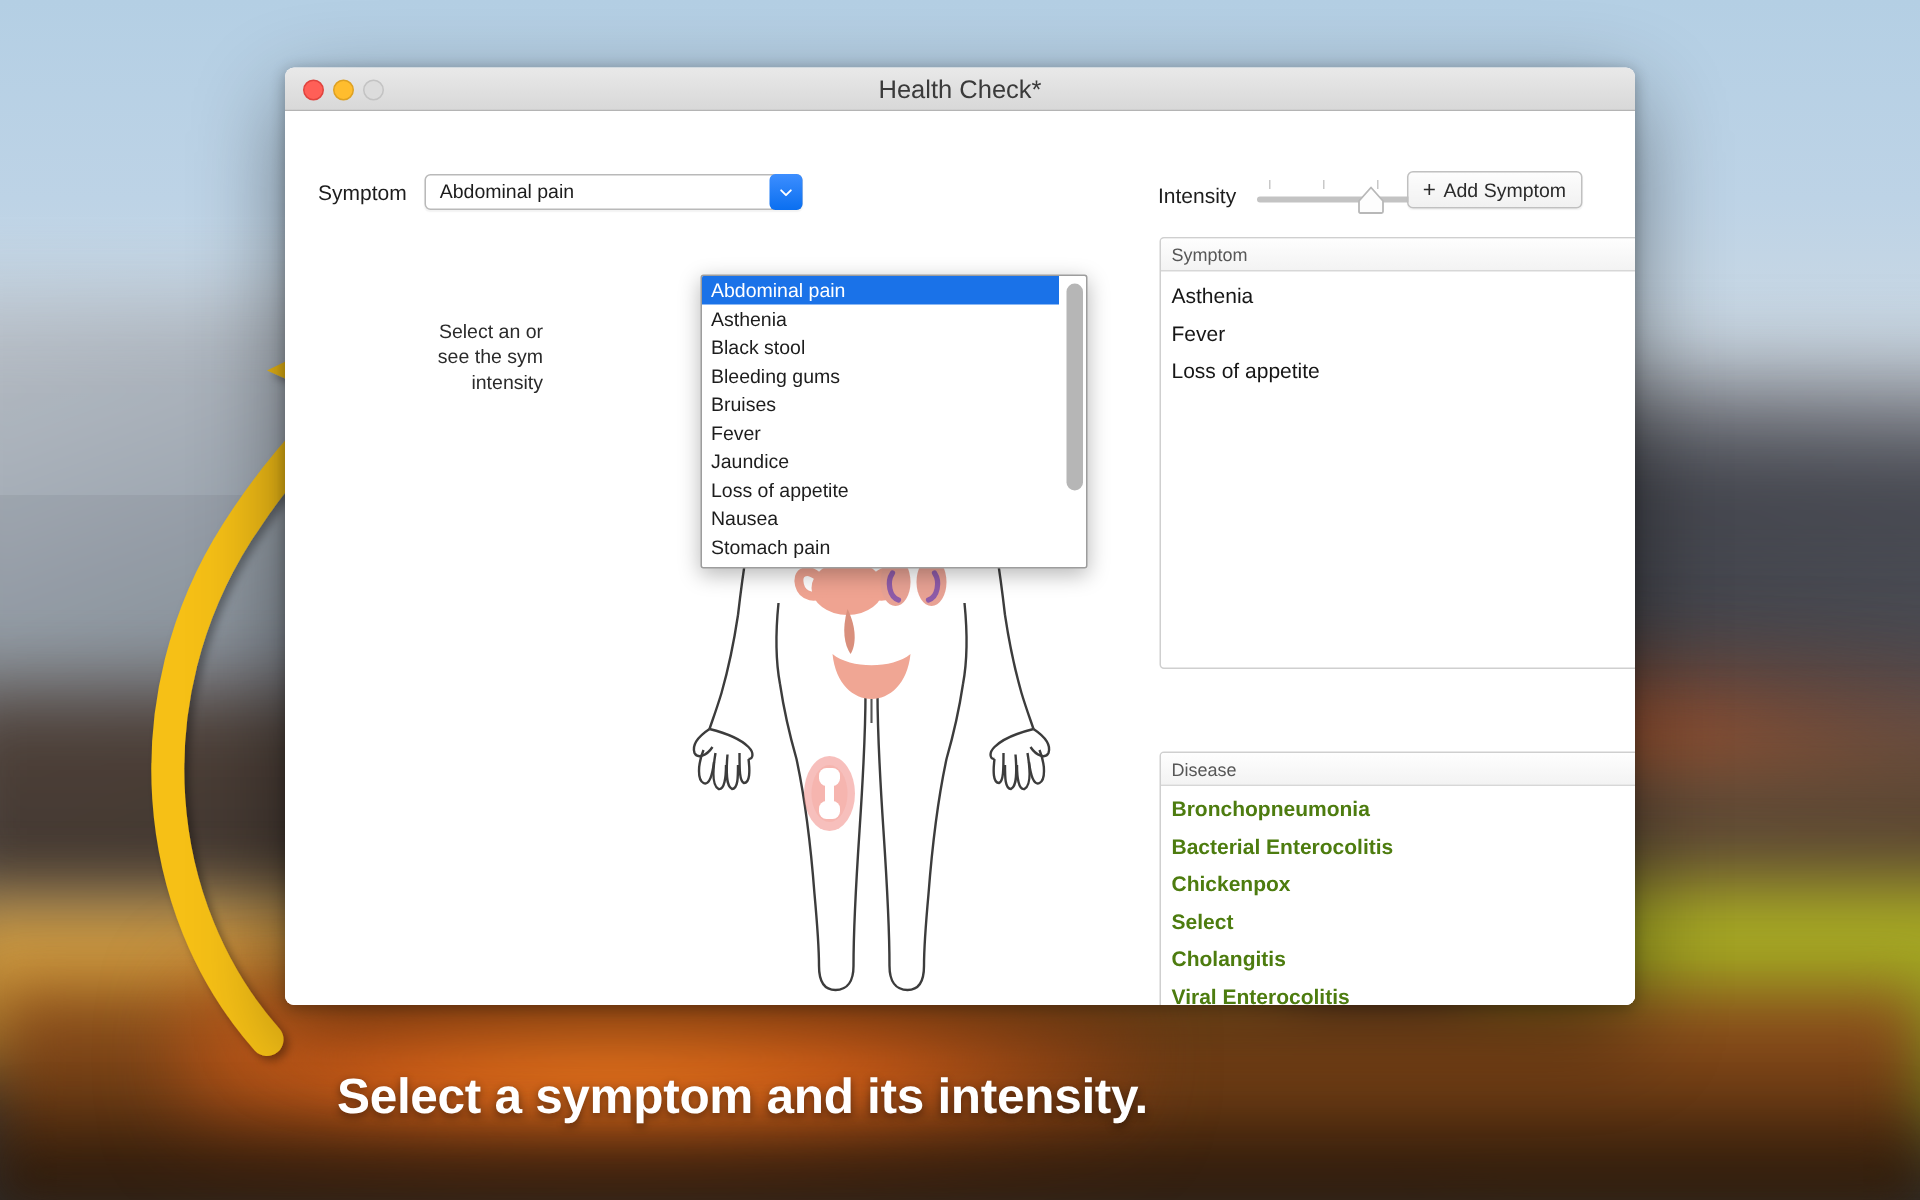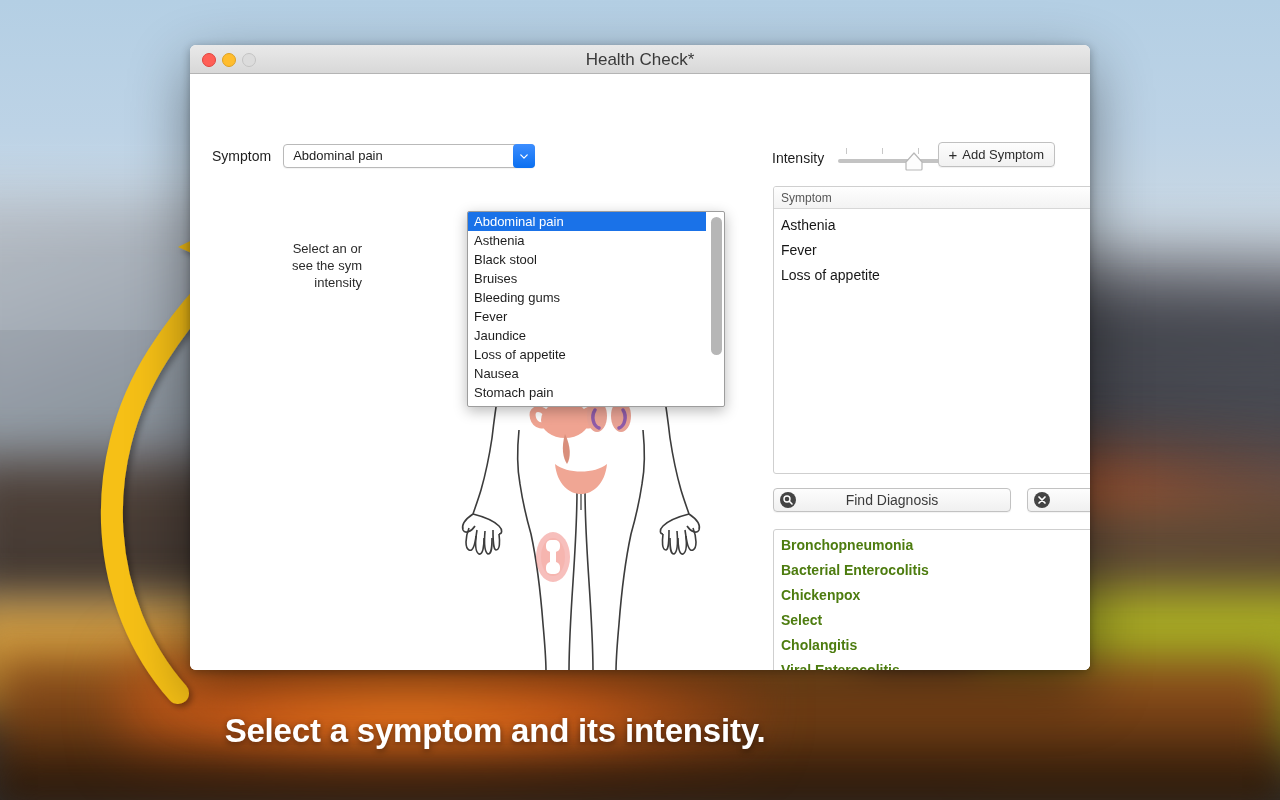--- a/index.html
+++ b/index.html
@@ -55,21 +55,21 @@
     box-shadow:0 22px 60px rgba(0,0,0,.45),0 2px 10px rgba(0,0,0,.3);}
   #titlebar{height:28px;background:linear-gradient(180deg,#e9e9e9,#d8d8d8);
     border-bottom:1px solid #b4b4b4;position:relative;}
   .tl{position:absolute;top:8px;width:12px;height:12px;border-radius:50%;}
   .tl-close{left:12px;background:#ff5f57;border:1px solid #e0443e;}
   .tl-min{left:32px;background:#ffbd2e;border:1px solid #dea123;}
   .tl-zoom{left:52px;background:#dcdcdc;border:1px solid #c3c3c3;}
   #win-title{position:absolute;left:0;right:0;top:5px;text-align:center;
     font-size:17px;color:#3a3a3a;}
 
-  #content{position:relative;height:597px;background:#fff;margin-top:28px;}
+  #content{position:relative;height:597px;background:#fff;}
 
   
   #left-pane{position:absolute;left:0;top:0;width:382px;height:597px;}
   #symptom-row{position:absolute;left:22px;top:42px;display:flex;align-items:center;gap:12px;}
   #symptom-label{font-size:14px;color:#1d1d1d;}
   .combo{position:relative;width:250px;height:22px;background:#fff;
     border:1px solid #b9b9b9;border-radius:4px;box-shadow:0 1px 1px rgba(0,0,0,.05);}
   .combo-text{position:absolute;left:9px;top:3px;font-size:13px;color:#1d1d1d;}
   .combo-btn{position:absolute;right:-1px;top:-1px;width:22px;height:24px;
     background:linear-gradient(180deg,#3d8eff,#0a6ff0);border-radius:4px;
@@ -245,22 +245,22 @@
           <rect x="101" y="310" width="14" height="12" rx="5" fill="#fff"></rect>
           <rect x="105" y="298" width="6" height="14" fill="#fff"></rect>
         </g>
       </svg>
 
       <div id="dropdown">
         <div class="dd-list">
           <div class="dd-item sel">Abdominal pain</div>
           <div class="dd-item">Asthenia</div>
           <div class="dd-item">Black stool</div>
+          <div class="dd-item">Bleeding gums</div>
           <div class="dd-item">Bruises</div>
-          <div class="dd-item">Bleeding gums</div>
           <div class="dd-item">Fever</div>
           <div class="dd-item">Jaundice</div>
           <div class="dd-item">Loss of appetite</div>
           <div class="dd-item">Nausea</div>
           <div class="dd-item">Stomach pain</div>
         </div>
         <div class="dd-scroll">
           <div class="dd-thumb"></div>
         </div>
       </div>
@@ -307,39 +307,26 @@
           </div>
 
           <div class="srow">
             <div class="s-name" style="width:333px">Loss of appetite</div>
 
           </div>
 
         </div>
       </div>
 
-      <div class="actbar" style="left:201px">
-        <div class="actbtn" style="width:236px">
-          <svg class="actico" viewBox="0 0 16 16">
-            <circle cx="8" cy="8" r="8" fill="#444"></circle>
-            <circle cx="7" cy="7" r="3" fill="none" stroke="#fff" stroke-width="1.4"></circle>
-            <path d="M9.3 9.3 L12 12" stroke="#fff" stroke-width="1.6" stroke-linecap="round"></path>
-          </svg>
-          <span class="lbl">Find Diagnosis</span>
-        </div>
-        <div class="actbtn" style="width:236px">
-          <svg class="actico" viewBox="0 0 16 16">
-            <circle cx="8" cy="8" r="8" fill="#444"></circle>
-            <path d="M5 5 L11 11 M11 5 L5 11" stroke="#fff" stroke-width="1.7" stroke-linecap="round"></path>
-          </svg>
-          <span class="lbl">Clear Symptoms</span>
-        </div>
-      </div>
 
       <div id="disease-table" class="panel">
+        <div class="thead">
+          <div class="th" style="width:353px">Disease</div>
+
+        </div>
         <div style="padding-top:2px">
 
           <div class="drow">
             <div class="d-name" style="width:353px">Bronchopneumonia</div>
 
           </div>
 
           <div class="drow">
             <div class="d-name" style="width:353px">Bacterial Enterocolitis</div>
 

